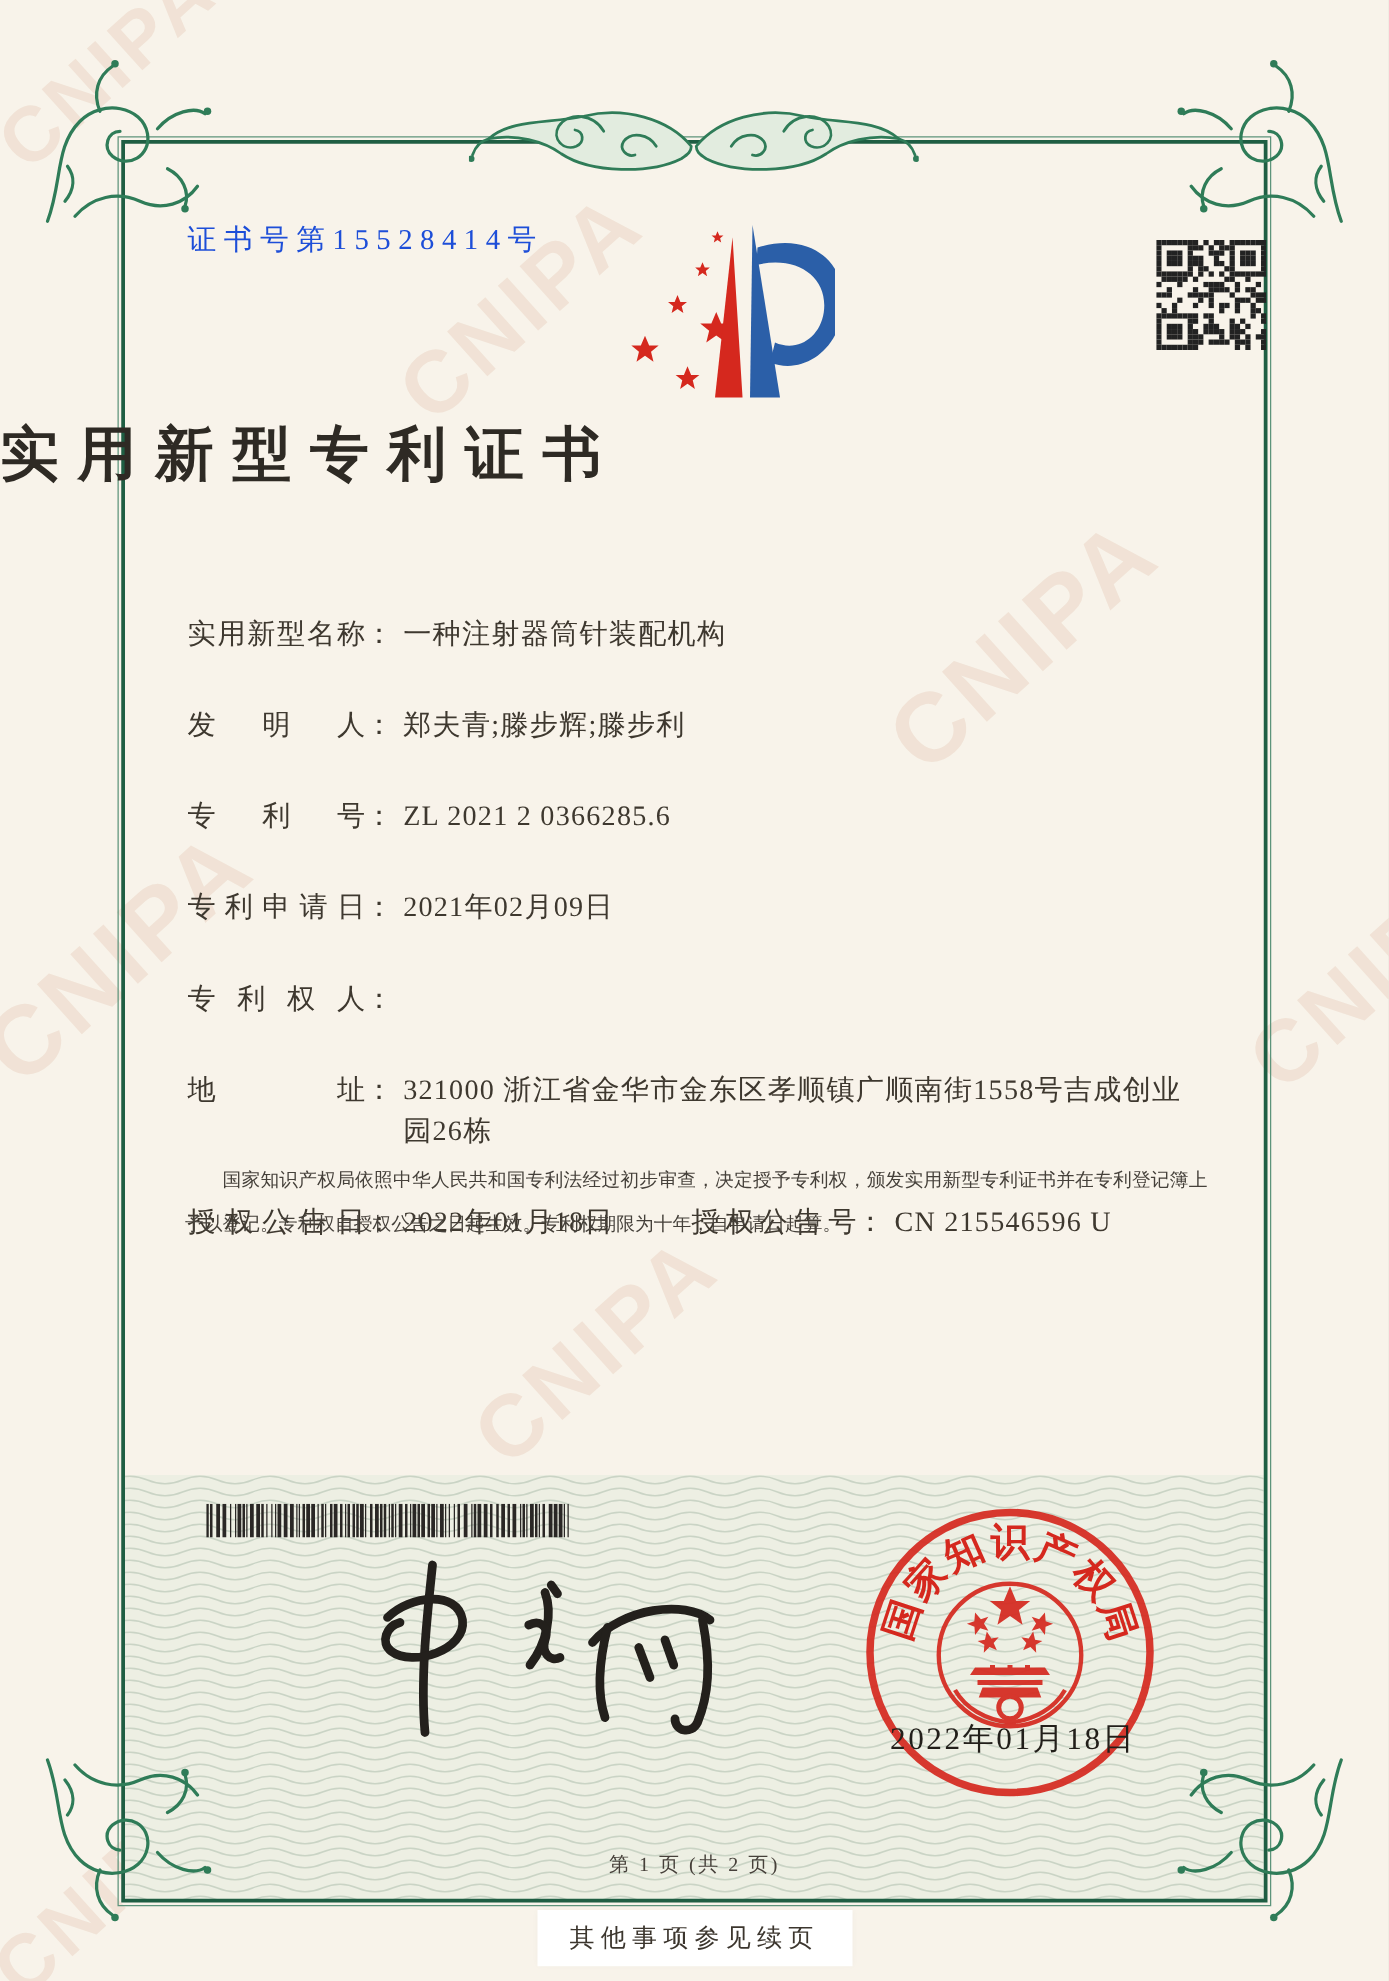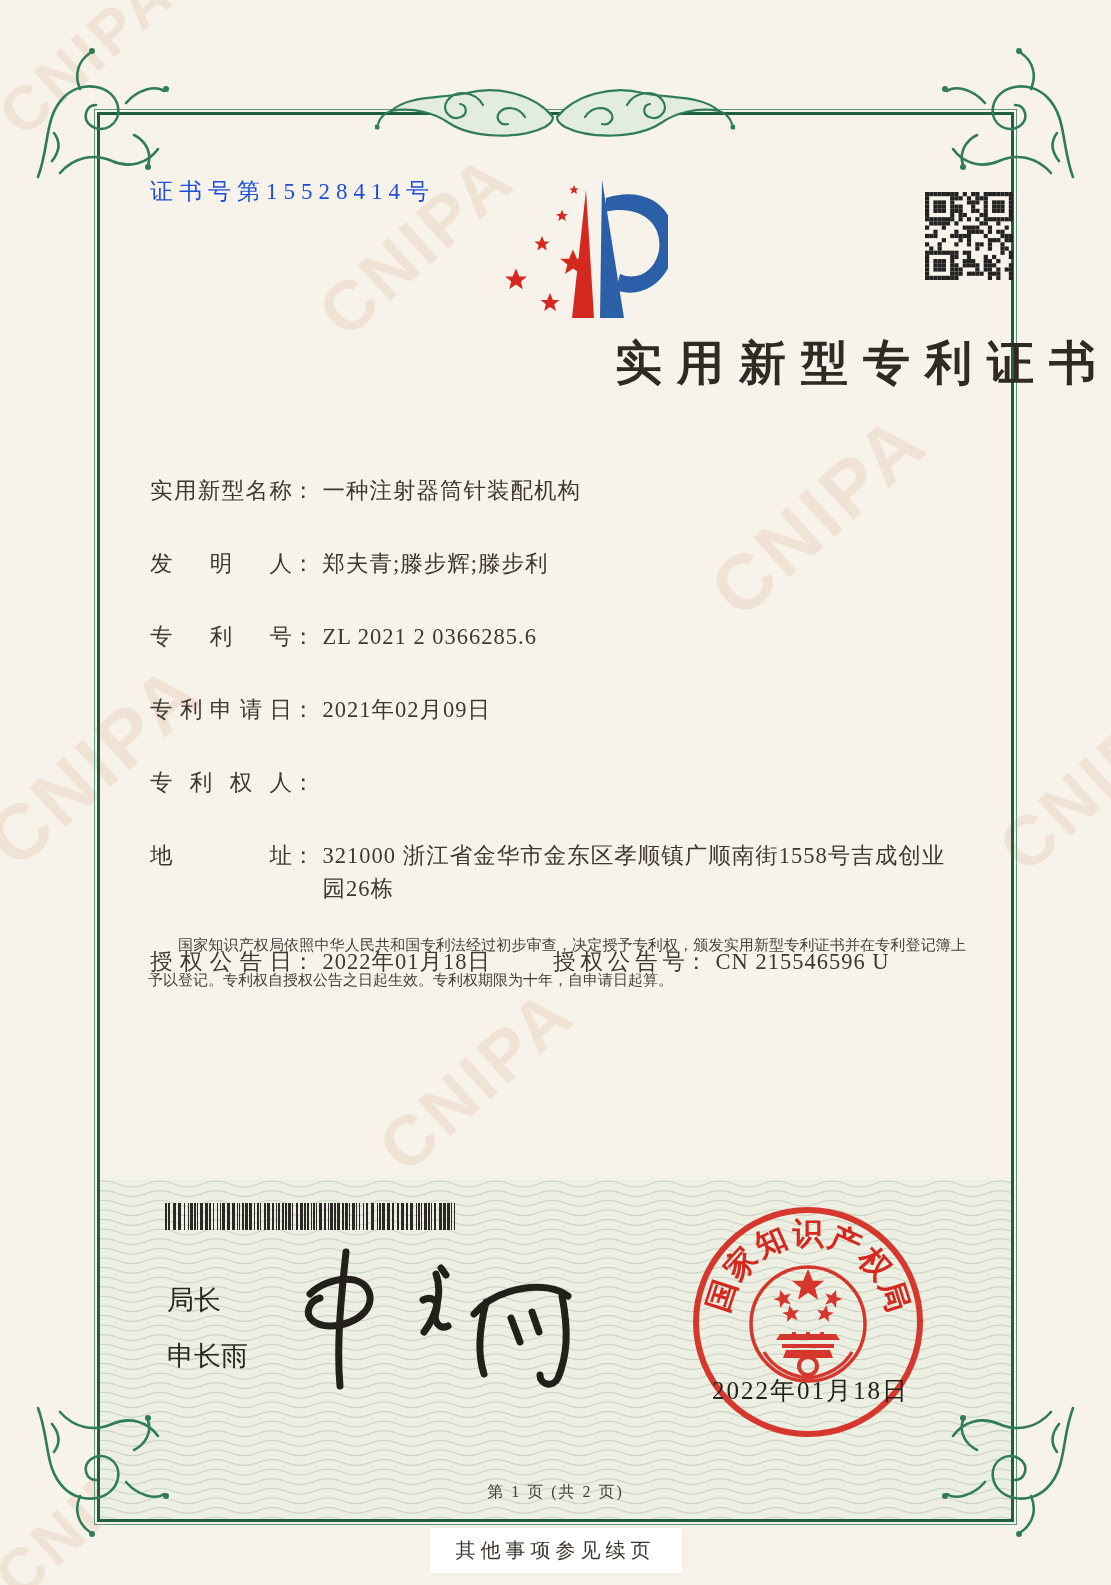--- a/index.html
+++ b/index.html
@@ -24,25 +24,25 @@
   
   .wm{
     position:absolute; font-family:"Liberation Sans",sans-serif; font-weight:bold;
     color:rgba(199,126,94,.14); transform:rotate(-42deg); letter-spacing:4px; white-space:nowrap;
   }
   
   .cert-no{ position:absolute; left:150px; top:176px; font-size:23px; letter-spacing:6px; color:#1d4ed8;}
   .logo{ position:absolute; left:478px; top:168px; width:190px; height:162px;}
   .qr{ position:absolute; left:925px; top:192px; width:88px; height:88px;}
   .title{
-    position:absolute; left:0; top:332px; width:100%; text-align:right;
+    position:absolute; left:0; top:332px; width:100%; text-align:left;
     font-size:47px; font-weight:bold; letter-spacing:15px; color:#2e2a24;
   }
   
-  .fields{ position:absolute; left:150px; top:474px; width:810px; font-size:22.5px; }
+  .fields{ position:absolute; left:150px; top:490px; width:810px; font-size:22.5px; }
   .frow{ display:flex; align-items:flex-start; margin-bottom:40px; line-height:33px;}
   .flabel{ width:142px; display:inline-block; text-align:justify; text-align-last:justify; flex:none;}
   .fcolon{ flex:none; margin-right:8px;}
   .fvalue{ letter-spacing:1px; }
   .addr .fvalue{ width:650px; }
   .row-grant{ margin-bottom:16px;}
   .grant-no-group{ display:flex; margin-left:62px;}
   .grant-no-group .flabel{ width:132px;}
   
   .body-text{ position:absolute; left:148px; top:928px; width:818px; font-size:15px; line-height:34.5px; text-align:justify; color:#45403a;}
@@ -550,24 +550,20 @@
       <rect x="263" y="0" width="2" height="27" fill="#2a2725"></rect>
       <rect x="266" y="0" width="1" height="27" fill="#2a2725"></rect>
       <rect x="269" y="0" width="2" height="27" fill="#2a2725"></rect>
       <rect x="274" y="0" width="3" height="27" fill="#2a2725"></rect>
       <rect x="278" y="0" width="3" height="27" fill="#2a2725"></rect>
       <rect x="282" y="0" width="3" height="27" fill="#2a2725"></rect>
       <rect x="286" y="0" width="1" height="27" fill="#2a2725"></rect>
       <rect x="289" y="0" width="1" height="27" fill="#2a2725"></rect>
     </svg>
 
-  <div class="director">
-    <div>局长</div>
-    <div>申长雨</div>
-  </div>
 
   <svg class="signature" viewBox="0 0 320 165">
     <g fill="none" stroke="#23201c" stroke-width="7" stroke-linecap="round" stroke-linejoin="round">
       <path d="M78,14 C74,52 68,104 72,148"></path>
       <path d="M42,56 C60,38 98,34 102,58 C105,82 62,96 45,83 C36,76 41,63 52,60"></path>
       <path d="M168,36 C174,52 170,76 156,94"></path>
       <path d="M155,62 C163,58 172,62 168,74 C165,84 172,92 180,88"></path>
       <path d="M173,30 l5,7"></path>
       <path d="M206,76 C230,48 280,42 300,58"></path>
       <path d="M218,64 C210,96 210,118 216,136"></path>

